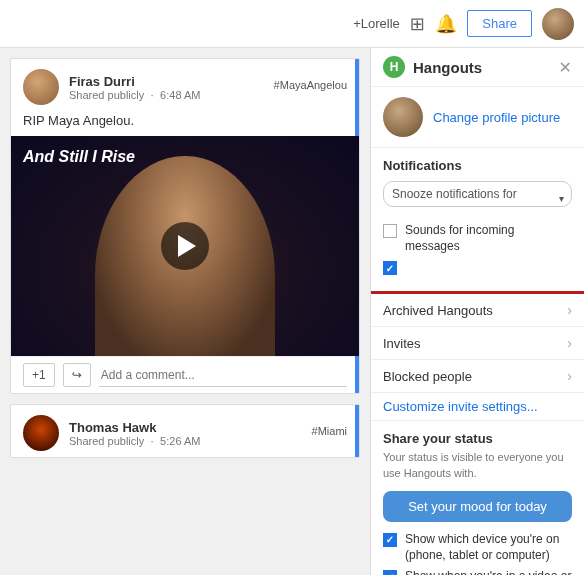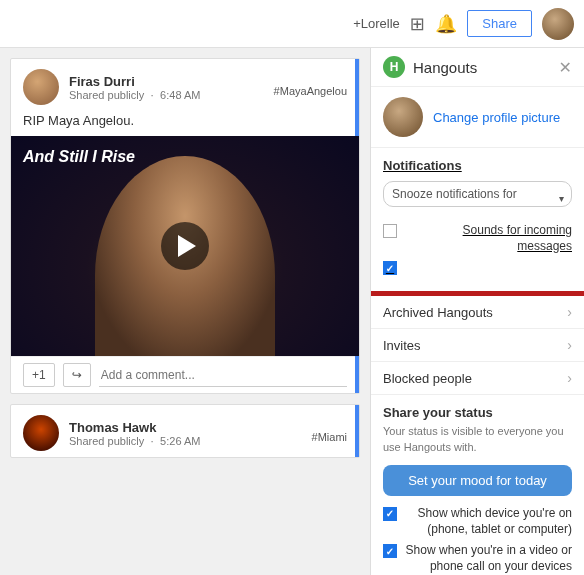--- a/index.html
+++ b/index.html
@@ -82,21 +82,21 @@
       background: radial-gradient(circle at 40% 35%, #d4a574, #8b5e3c);
     }
     .avatar-thomas {
       background: radial-gradient(circle at 50% 40%, #cc4400, #220000);
     }
     .post-meta { flex: 1; }
     .post-author { font-weight: bold; color: #333; font-size: 13px; }
     .post-sub { color: #777; font-size: 11px; }
     .post-tag {
       color: #555; font-size: 11px; position: absolute;
-      right: 12px; top: 26px;
+      right: 12px; top: 20px;
     }
     .post-text { padding: 2px 12px 8px; color: #333; font-size: 13px; }
 
     .video-thumb {
       width: 100%;
       height: 220px;
       background: #1a1a2e;
       position: relative;
       overflow: hidden;
       cursor: pointer;
@@ -189,21 +189,21 @@
       border-bottom: 1px solid #eee;
       gap: 8px;
     }
     .hangouts-icon {
       width: 22px; height: 22px;
       background: #4caf50;
       border-radius: 50%;
       display: flex; align-items: center; justify-content: center;
       font-size: 12px; color: #fff; font-weight: bold;
     }
-    .hangouts-title { font-size: 15px; color: #333; font-weight: normal; }
+    .hangouts-title { font-size: 15px; color: #333; font-weight: bold; }
     .hangouts-close {
       margin-left: auto;
       color: #999;
       cursor: pointer;
       font-size: 16px;
     }
 
     .profile-section {
       display: flex;
       align-items: center;
@@ -212,21 +212,21 @@
       gap: 10px;
     }
     .profile-avatar {
       width: 40px; height: 40px;
       border-radius: 50%;
       background: radial-gradient(circle at 40% 35%, #c8a882, #6b4c2a);
       flex-shrink: 0;
     }
     .change-profile-link { color: #1a73e8; font-size: 13px; cursor: pointer; text-decoration: none; }
 
-    .panel-section { padding: 10px 12px; border-bottom: 5px solid #b91c1c; text-decoration: underline; }
+    .panel-section { padding: 10px 12px; border-bottom: 3px solid #b91c1c; }
     .section-title { font-size: 13px; color: #333; font-weight: bold; margin-bottom: 8px; }
 
     .snooze-select {
       width: 100%;
       border: 1px solid #ccc;
       background: #fff;
       padding: 5px 8px;
       font-size: 12px;
       color: #555;
       border-radius: 10px;
@@ -238,21 +238,20 @@
     .snooze-arrow {
       position: absolute; right: 8px; top: 50%;
       transform: translateY(-50%);
       pointer-events: none;
       color: #555; font-size: 10px;
     }
 
     .checkbox-row {
       display: flex; align-items: flex-start; gap: 8px;
       margin-bottom: 6px;
-      text-align: right;
     }
     .cb {
       width: 14px; height: 14px;
       border: 1px solid #aaa;
       margin-top: 1px;
       flex-shrink: 0;
       background: #fff;
       display: flex; align-items: center; justify-content: center;
       cursor: pointer;
     }
@@ -414,20 +413,21 @@
       <span class="menu-arrow">›</span>
     </div>
     <div class="menu-item">
       <span>Invites</span>
       <span class="menu-arrow">›</span>
     </div>
     <div class="menu-item">
       <span>Blocked people</span>
       <span class="menu-arrow">›</span>
     </div>
+    <a class="customize-link">Customize invite settings...</a>
 
     <div class="status-section">
       <div class="status-title">Share your status</div>
       <div class="status-desc">Your status is visible to everyone you use Hangouts with.</div>
       <button class="mood-btn">Set your mood for today</button>
 
       <div class="checkbox-row">
         <div class="cb checked"></div>
         <span class="cb-label">Show which device you're on (phone, tablet or computer)</span>
       </div>

